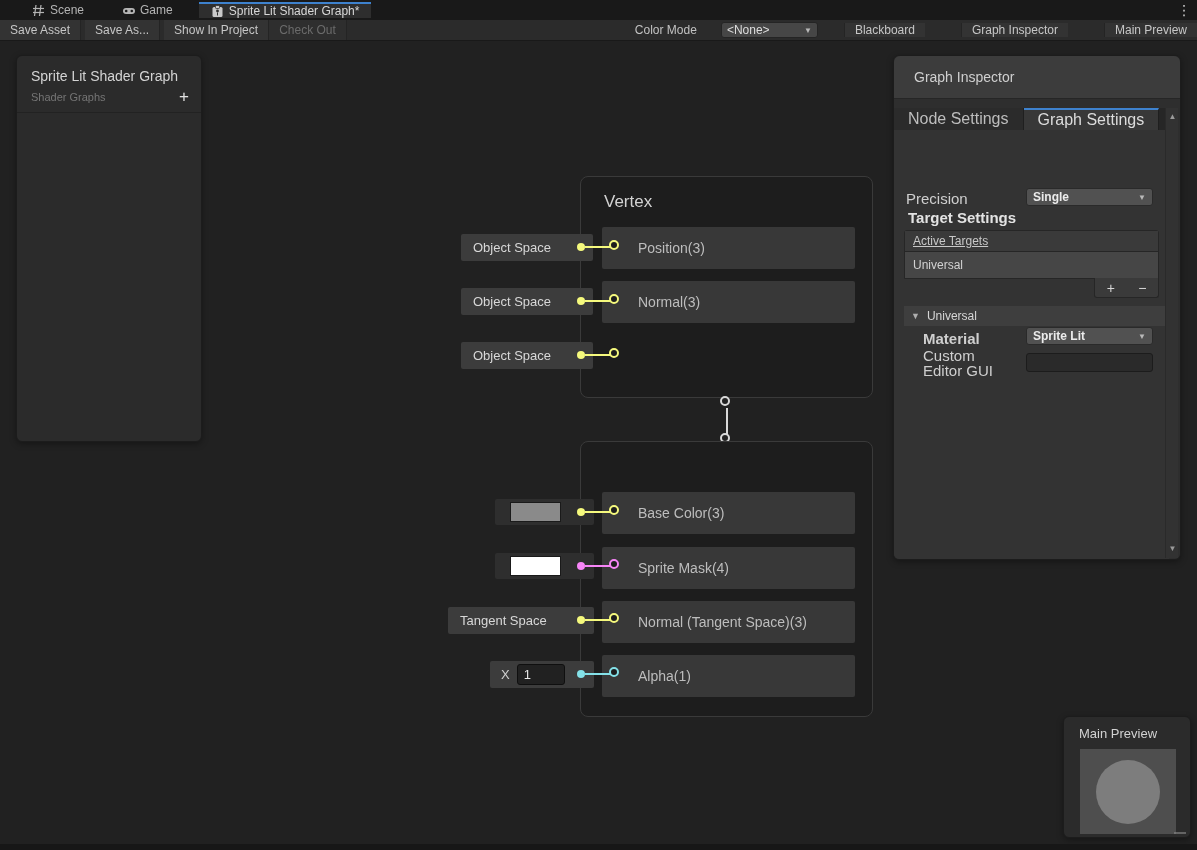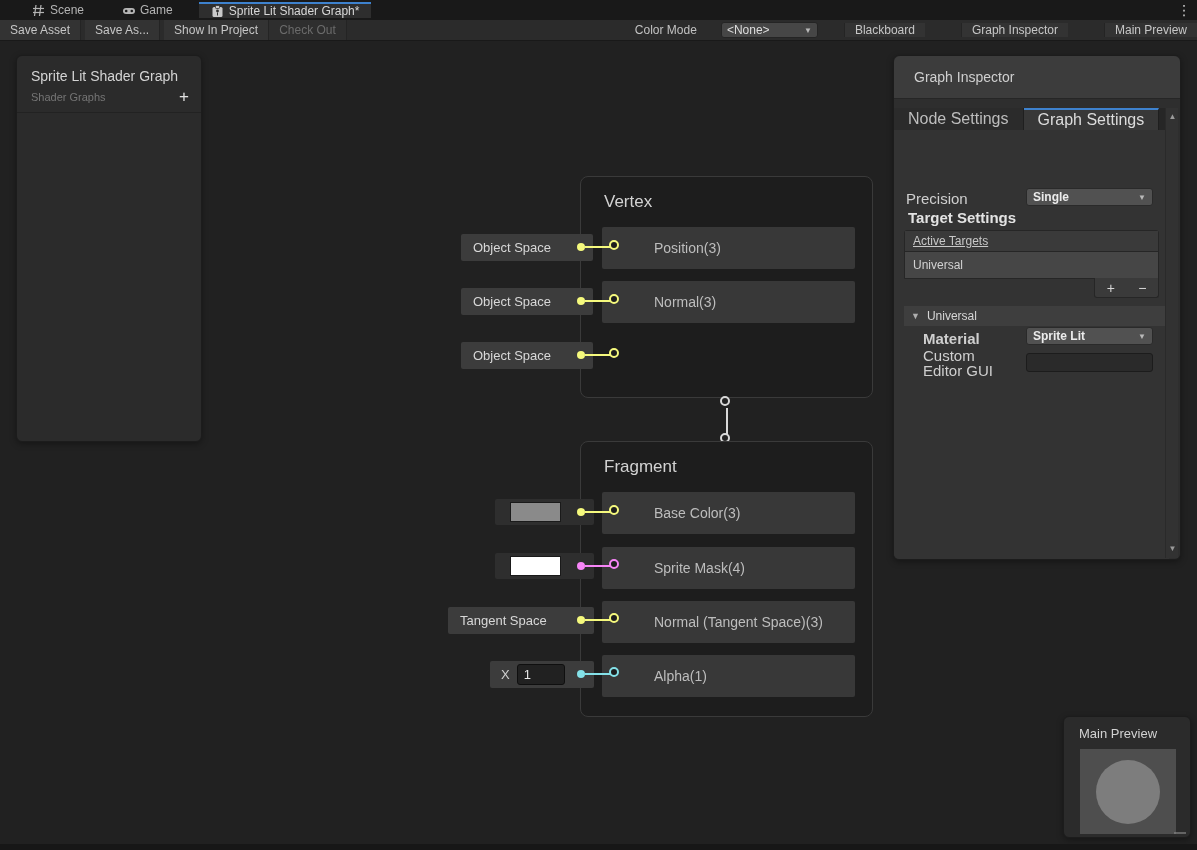--- a/index.html
+++ b/index.html
@@ -38,21 +38,21 @@
   .bb-subrow { display:flex; align-items:center; justify-content:space-between; padding:4px 12px 8px 14px; border-bottom:1px solid #222222; }
   .bb-subtitle { color:#757575; font-size:11px; }
   .bb-add { color:#e2e2e2; font-size:17px; line-height:14px; }
 
   
   .node { background:#1d1d1d; border:1px solid #3a3a3a; border-radius:8px; }
   .node-vertex { left:580px; top:176px; width:293px; height:222px; }
   .node-fragment { left:580px; top:441px; width:293px; height:276px; }
   .node-title { font-size:17px; color:#d2d2d2; padding:15px 0 0 23px; }
   .slot-row { position:absolute; left:21px; width:253px; height:42px; background:#383838; border-radius:2px; }
-  .slot-label { position:absolute; left:52px; top:50%; transform:translateY(-50%); font-size:14px; color:#bdbdbd; white-space:nowrap; }
+  .slot-label { position:absolute; left:36px; top:50%; transform:translateY(-50%); font-size:14px; color:#bdbdbd; white-space:nowrap; }
 
   
   .port { position:absolute; width:10px; height:10px; border-radius:50%; background:#1d1d1d; border:2px solid #f5f97d; }
   .dot { position:absolute; width:8px; height:8px; border-radius:50%; background:#f5f97d; }
   .edge { position:absolute; height:2px; background:#f5f97d; }
   .c-v4 { border-color:#f785f7; } .d-v4 { background:#f785f7; } .e-v4 { background:#f785f7; }
   .c-v1 { border-color:#84e1e8; } .d-v1 { background:#84e1e8; } .e-v1 { background:#84e1e8; }
 
   
   .pill { position:absolute; height:27px; background:#3c3c3c; border-radius:2px; display:flex; align-items:center; padding-left:12px; font-size:13px; color:#d8d8d8; }
@@ -194,21 +194,20 @@
 </div>
 <div class="abs dot" style="left:577px; top:351px;"></div>
 <div class="abs edge" style="left:585px; top:354px; width:25px;"></div>
 <div class="abs port" style="left:609px; top:348px;"></div>
 
 <div class="abs vconn-circle" style="left:720px; top:396px;"></div>
 <div class="abs vconn-line" style="left:726px; top:408px; height:27px;"></div>
 <div class="abs vconn-circle" style="left:720px; top:433px;"></div>
 
 <div class="abs node node-fragment">
-  <div class="node-title">Fragment</div>
   <div class="slot-row" style="top:50px;">
     <span class="slot-label">Base Color(3)</span>
   </div>
   <div class="slot-row" style="top:105px;">
     <span class="slot-label">Sprite Mask(4)</span>
   </div>
   <div class="slot-row" style="top:159px;">
     <span class="slot-label">Normal (Tangent Space)(3)</span>
   </div>
   <div class="slot-row" style="top:213px;">

